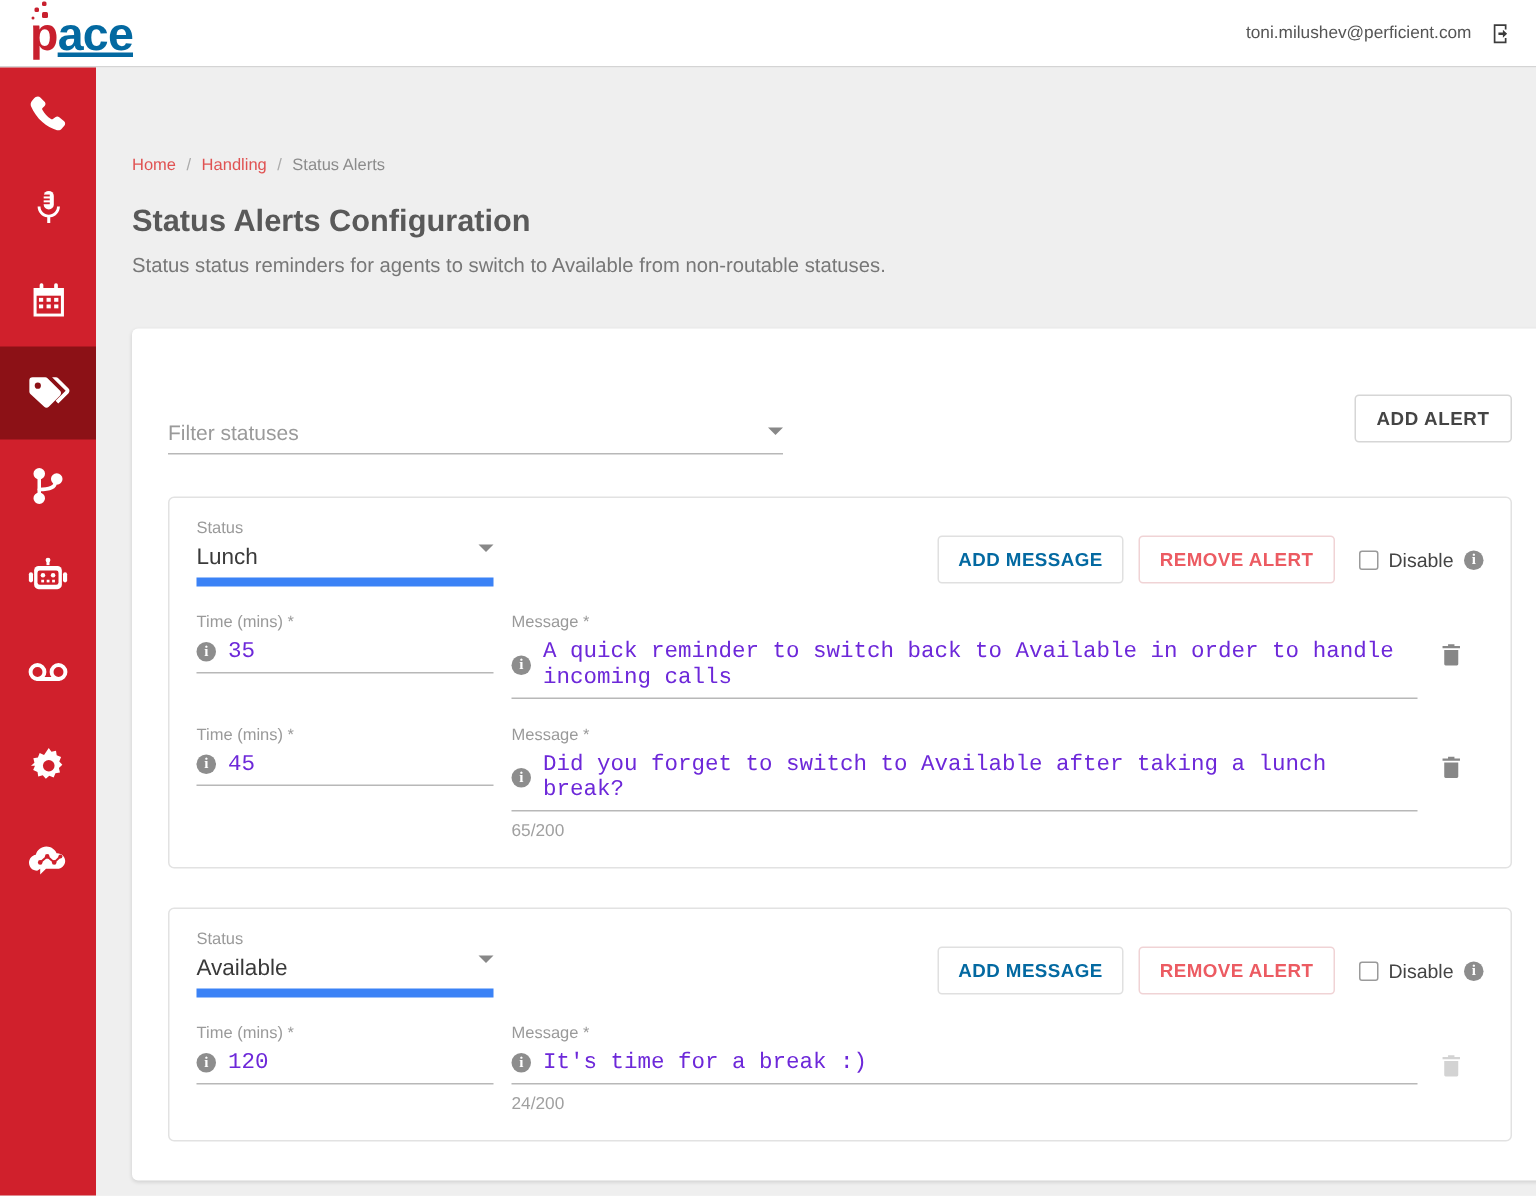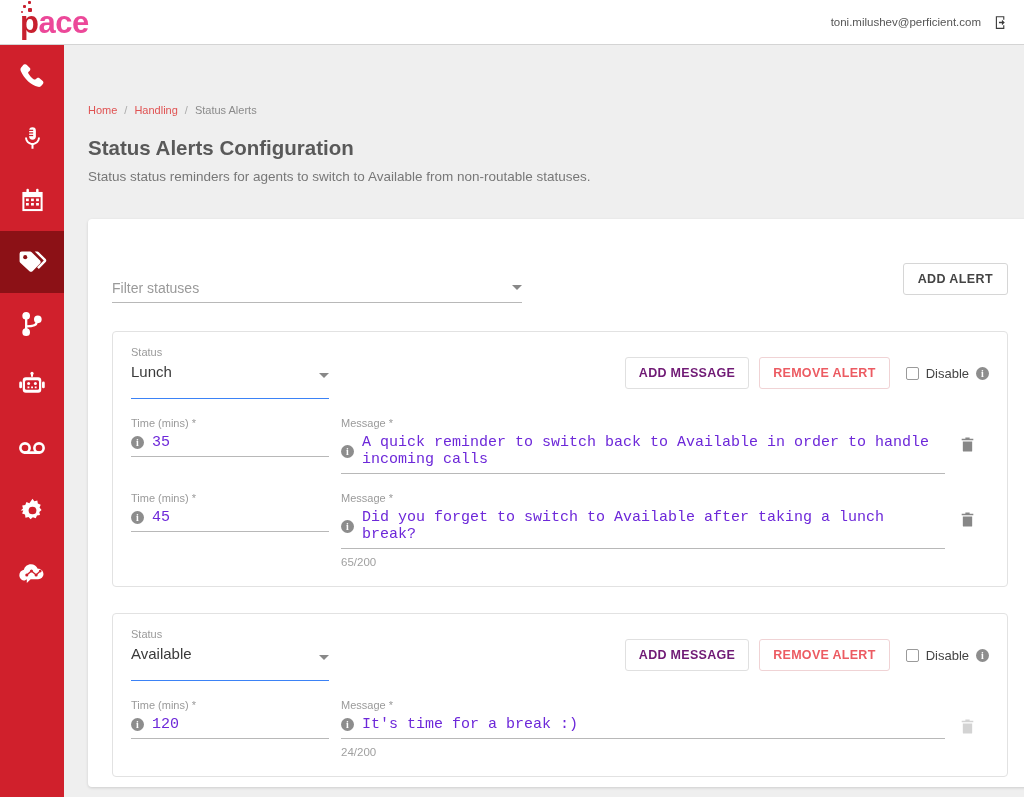--- a/index.html
+++ b/index.html
@@ -20,21 +20,21 @@
   }
   .logo {
     margin-left: 20px;
     position: relative;
     font-size: 31px; font-weight: bold;
     letter-spacing: -0.5px;
     line-height: 1;
     display: flex; align-items: baseline;
   }
   .logo .p { color: #c8202e; }
-  .logo .ace { color: #ec4899; }
+  .logo .ace { color: #0369a1; text-decoration: underline; }
   .logo .dots { position: absolute; left: 1px; top: -6px; width: 14px; height: 14px; }
   .logo .dot { position: absolute; background: #c8202e; border-radius: 1px; }
   .d1 { width: 3px; height: 3px; left: 7px; top: 0px; }
   .d2 { width: 3px; height: 3px; left: 2px; top: 4px; }
   .d3 { width: 4px; height: 4px; left: 7px; top: 7px; }
   .d4 { width: 2px; height: 2px; left: 0px; top: 10px; }
 
   .header-right {
     margin-left: auto; margin-right: 14px;
     display: flex; align-items: center; gap: 12px;
@@ -129,42 +129,42 @@
     border-radius: 4px;
     padding: 14px 18px 18px 18px;
     background: #fff;
   }
   .alert-card + .alert-card { margin-top: 26px; }
 
   .card-head { display: flex; align-items: flex-start; }
   .status-field { width: 198px; }
   .fld-label { font-size: 11px; color: #9a9a9a; margin-bottom: 5px; }
   .status-select {
-    display: flex; align-items: flex-end;
-    border-bottom: 1px solid #3b82f6;
-    padding-bottom: 18px; cursor: pointer;
+    display: flex; align-items: flex-start;
+    border-bottom: 6px solid #3b82f6;
+    padding-bottom: 5px; cursor: pointer;
   }
   .status-select .val { font-size: 15px; color: #3a3a3a; flex: 1; }
 
   .card-actions {
     margin-left: auto;
     display: flex; align-items: center; gap: 10px;
     padding-top: 11px;
   }
   .ghost-btn {
     background: #fff;
     border: 1px solid #e0e0e0;
     border-radius: 3px;
     padding: 8px 13px;
     font-size: 12.5px; font-weight: bold;
     letter-spacing: .3px;
     cursor: pointer;
     font-family: "Liberation Sans", sans-serif;
   }
-  .ghost-btn.dark { color: #701a75; }
+  .ghost-btn.dark { color: #0369a1; }
   .ghost-btn.red { color: #ec5b62; border-color: #f0d3d5; }
 
   .disable-wrap {
     display: flex; align-items: center; gap: 7px;
     margin-left: 6px; cursor: pointer;
   }
   .checkbox {
     width: 13px; height: 13px;
     border: 1.5px solid #9a9a9a;
     border-radius: 2px; background: #fff;

